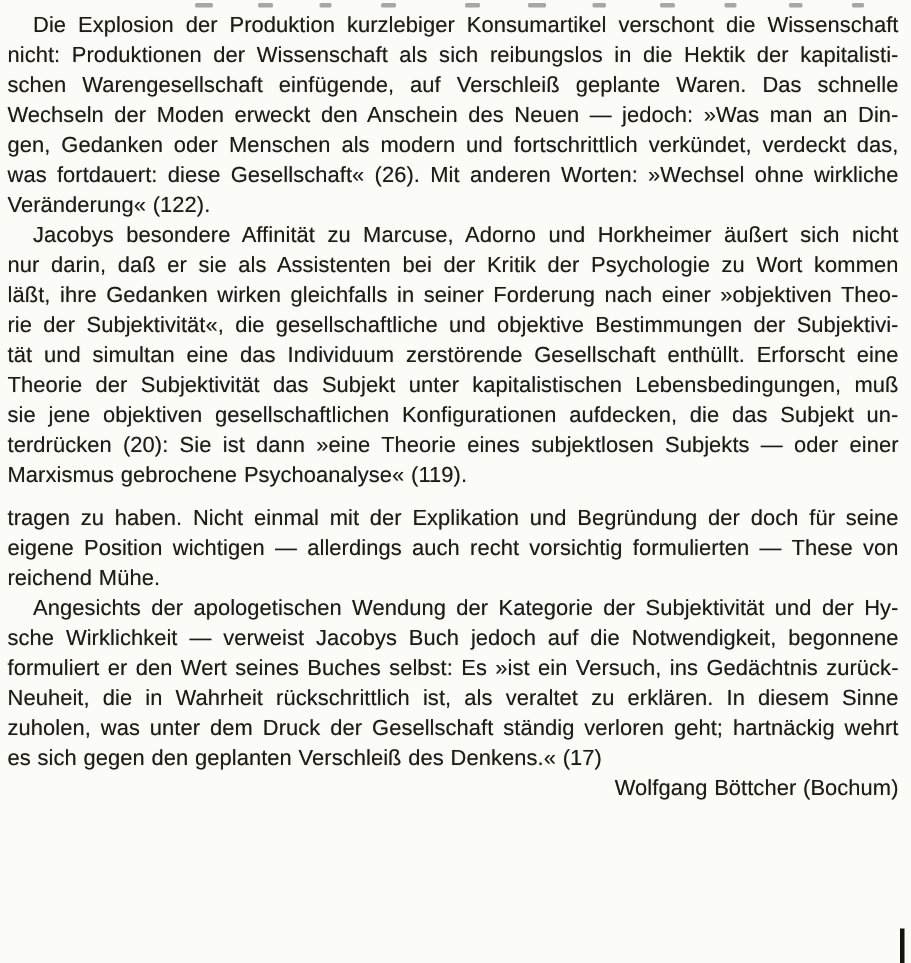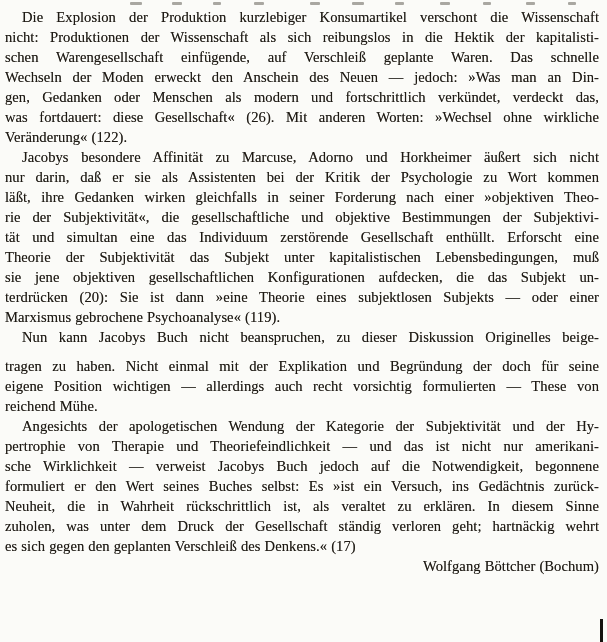--- a/index.html
+++ b/index.html
@@ -10,21 +10,21 @@
     width: 607px;
     height: 642px;
     overflow: hidden;
     background: #fbfbf8;
   }
   .page {
     position: relative;
     width: 607px;
     height: 564px;
     background: #fbfbf8;
-    font-family: Liberation Serif, serif;
+    font-family: Liberation Sans, sans-serif;
   }
   .text-block {
     position: absolute;
     left: 5px;
     right: 8px;
     top: 7px;
   }
   .line {
     font-size: 14.6px;
     line-height: 20px;
@@ -90,26 +90,24 @@
       <div class="line left">Veränderung« (122).</div>
       <div class="line justify indent">Jacobys besondere Affinität zu Marcuse, Adorno und Horkheimer äußert sich nicht</div>
       <div class="line justify">nur darin, daß er sie als Assistenten bei der Kritik der Psychologie zu Wort kommen</div>
       <div class="line justify">läßt, ihre Gedanken wirken gleichfalls in seiner Forderung nach einer »objektiven Theo-</div>
       <div class="line justify">rie der Subjektivität«, die gesellschaftliche und objektive Bestimmungen der Subjektivi-</div>
       <div class="line justify">tät und simultan eine das Individuum zerstörende Gesellschaft enthüllt. Erforscht eine</div>
       <div class="line justify">Theorie der Subjektivität das Subjekt unter kapitalistischen Lebensbedingungen, muß</div>
       <div class="line justify">sie jene objektiven gesellschaftlichen Konfigurationen aufdecken, die das Subjekt un-</div>
       <div class="line justify">terdrücken (20): Sie ist dann »eine Theorie eines subjektlosen Subjekts — oder einer</div>
       <div class="line left">Marxismus gebrochene Psychoanalyse« (119).</div>
-      <div class="line justify indent">Nun kann Jacobys Buch nicht beanspruchen, zu dieser Diskussion Originelles beige-</div>
       <div class="line justify gap">tragen zu haben. Nicht einmal mit der Explikation und Begründung der doch für seine</div>
       <div class="line justify">eigene Position wichtigen — allerdings auch recht vorsichtig formulierten — These von</div>
       <div class="line left">reichend Mühe.</div>
       <div class="line justify indent">Angesichts der apologetischen Wendung der Kategorie der Subjektivität und der Hy-</div>
-      <div class="line justify">pertrophie von Therapie und Theoriefeindlichkeit — und das ist nicht nur amerikani-</div>
       <div class="line justify">sche Wirklichkeit — verweist Jacobys Buch jedoch auf die Notwendigkeit, begonnene</div>
       <div class="line justify">formuliert er den Wert seines Buches selbst: Es »ist ein Versuch, ins Gedächtnis zurück-</div>
       <div class="line justify">Neuheit, die in Wahrheit rückschrittlich ist, als veraltet zu erklären. In diesem Sinne</div>
       <div class="line justify">zuholen, was unter dem Druck der Gesellschaft ständig verloren geht; hartnäckig wehrt</div>
       <div class="line left">es sich gegen den geplanten Verschleiß des Denkens.« (17)</div>
       <div class="line right">Wolfgang Böttcher (Bochum)</div>
     </div>
   <div class="edge-mark" id="edge-mark" style="left: 600px; top: 619px; width: 3px; height: 23px;"></div>
 </div>
 

